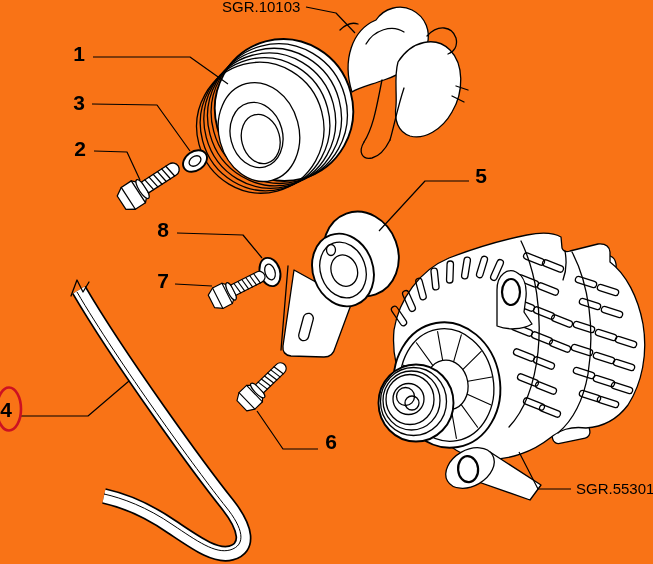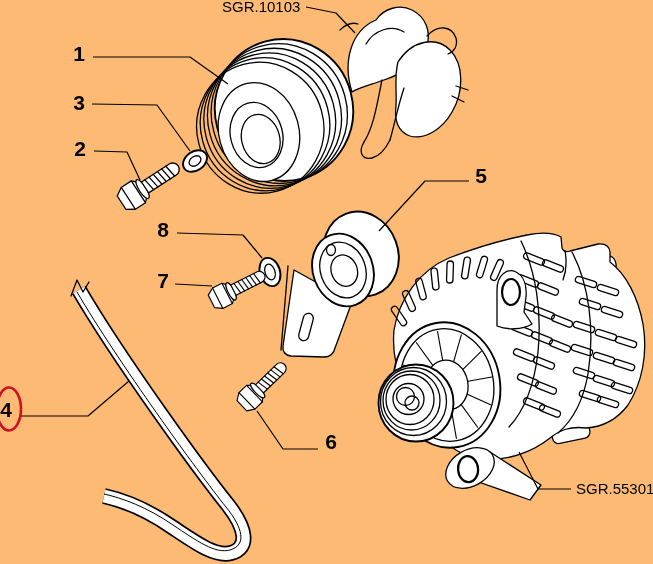--- a/index.html
+++ b/index.html
@@ -1,16 +1,16 @@
 <!DOCTYPE html>
 <html><head>
 <meta charset="utf-8">
 <style>
   html,body{margin:0;padding:0;background:#fff;}
-  .stage{position:relative;width:653px;height:564px;background:#fdba74;overflow:hidden;
+  .stage{position:relative;width:653px;height:564px;background:#f97316;overflow:hidden;
          font-family:"Liberation Sans",sans-serif;}
   svg{display:block}
   .ln{fill:none;stroke:#000;stroke-width:1.3;stroke-linecap:round;stroke-linejoin:round}
   .ln2{fill:none;stroke:#000;stroke-width:2.2;stroke-linecap:round;stroke-linejoin:round}
   .fw{fill:#fff;stroke:#000;stroke-width:1.3;stroke-linejoin:round}
   .fw2{fill:#fff;stroke:#000;stroke-width:1.9;stroke-linejoin:round}
   .leader{fill:none;stroke:#000;stroke-width:1.2;stroke-linejoin:round}
   .num{font-family:"Liberation Sans",sans-serif;font-size:21px;font-weight:bold;fill:#000}
   .ref{font-family:"Liberation Sans",sans-serif;font-size:15px;font-weight:normal;fill:#000}
   .beltO{fill:none;stroke:#000;stroke-width:16;stroke-linecap:butt}

